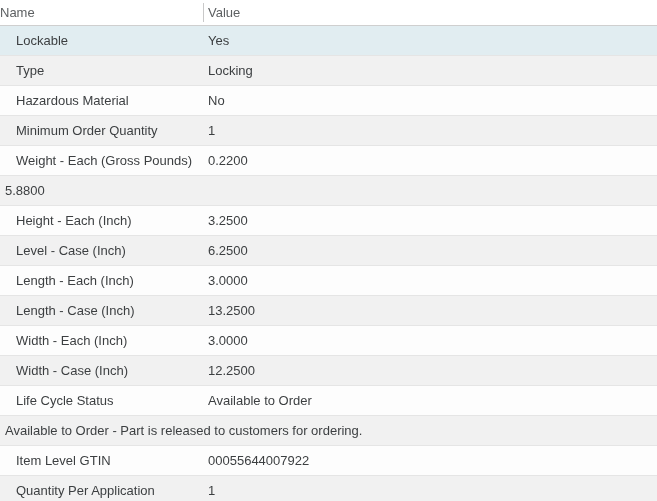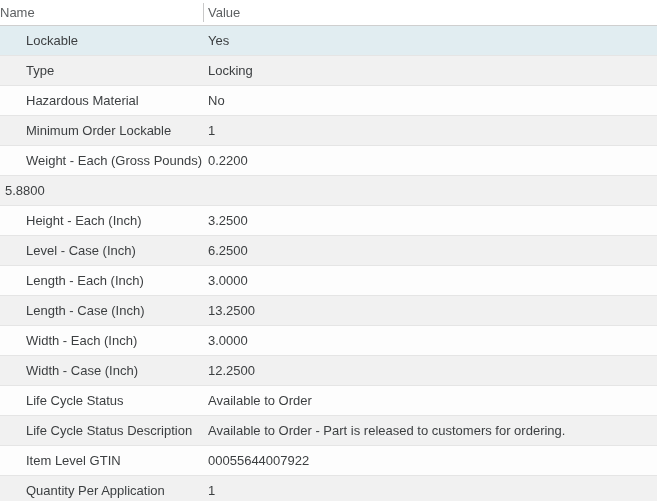--- a/index.html
+++ b/index.html
@@ -52,21 +52,21 @@
     box-sizing: border-box;
     border-top: 1px solid #e5e5e5;
     background: #fdfdfd;
   }
   .tr:first-child { border-top-color: #d0d0d0; }
   .tr:nth-child(even) { background: #f1f1f1; }
   .tr.highlighted { background: #e1edf1; border-top-color: #cfcfcf; }
   .td { box-sizing: border-box; white-space: nowrap; overflow: hidden; }
   .td-name {
     width: 203px;
-    padding-left: 26px;
+    padding-left: 16px;
   }
   .td-value {
     flex: 1;
     padding-left: 5px;
   }
 </style>
 </head>
 <body>
 
 <div class="attr-table">
@@ -87,21 +87,21 @@
     <div class="td td-name">Type</div>
     <div class="td td-value">Locking</div>
   </div>
 
   <div class="tr">
     <div class="td td-name">Hazardous Material</div>
     <div class="td td-value">No</div>
   </div>
 
   <div class="tr">
-    <div class="td td-name">Minimum Order Lockable</div>
+    <div class="td td-name">Minimum Order Quantity</div>
     <div class="td td-value">1</div>
   </div>
 
   <div class="tr">
     <div class="td td-name">Weight - Each (Gross Pounds)</div>
     <div class="td td-value">0.2200</div>
   </div>
 
   <div class="tr">
     <div class="td td-value">5.8800</div>
@@ -136,21 +136,20 @@
     <div class="td td-name">Width - Case (Inch)</div>
     <div class="td td-value">12.2500</div>
   </div>
 
   <div class="tr">
     <div class="td td-name">Life Cycle Status</div>
     <div class="td td-value">Available to Order</div>
   </div>
 
   <div class="tr">
-    <div class="td td-name">Life Cycle Status Description</div>
     <div class="td td-value">Available to Order - Part is released to customers for ordering.</div>
   </div>
 
   <div class="tr">
     <div class="td td-name">Item Level GTIN</div>
     <div class="td td-value">00055644007922</div>
   </div>
 
   <div class="tr">
     <div class="td td-name">Quantity Per Application</div>

